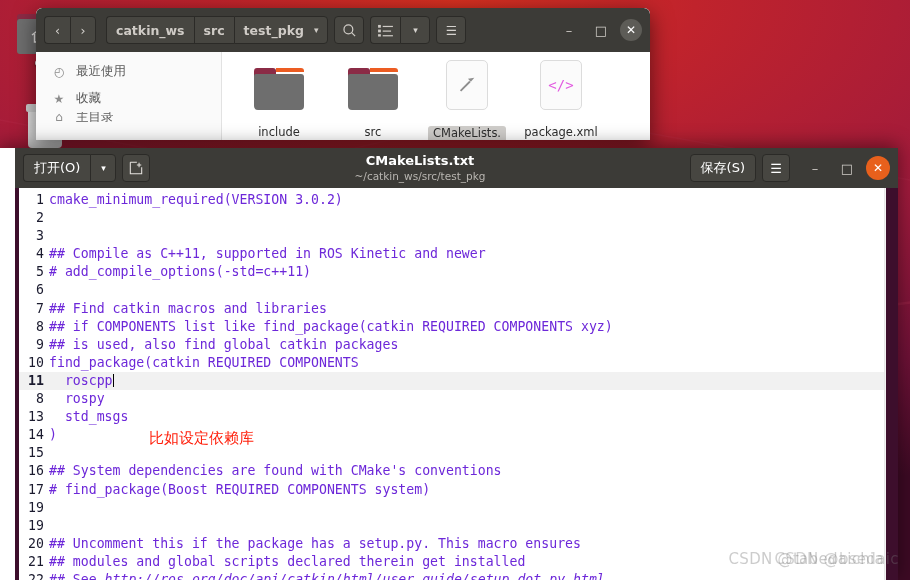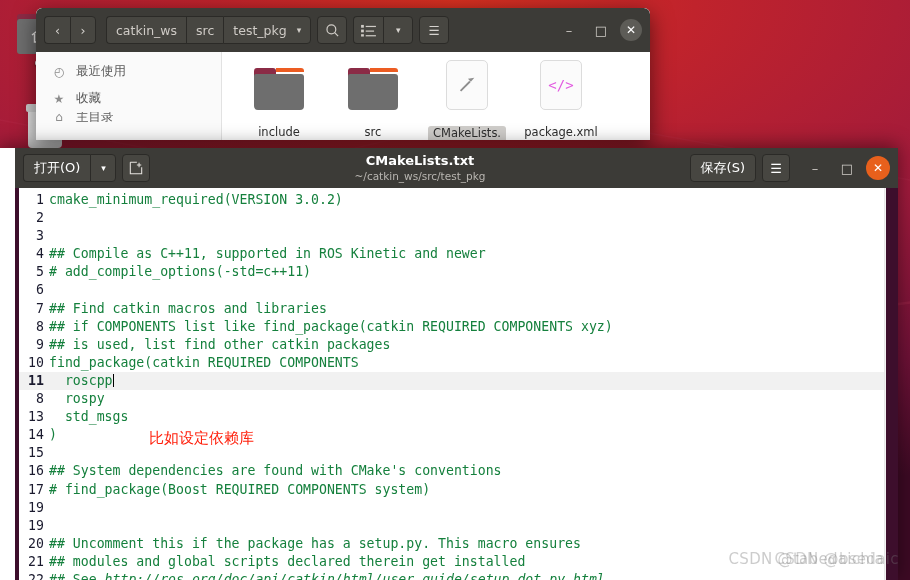--- a/index.html
+++ b/index.html
@@ -70,21 +70,21 @@
     border-radius: 6px 6px 0 0;
   }
   .fm-btn {
     background: #474641; border: 1px solid #2b2a27; color: #d6d3cf;
     height: 28px; display: flex; align-items: center; justify-content: center;
     font-size: 12.5px; border-radius: 4px; padding: 0 9px;
   }
   .navgroup { display: flex; }
   .navgroup .fm-btn:first-child { border-radius: 4px 0 0 4px; border-right: none; width: 26px; padding: 0; }
   .navgroup .fm-btn:last-child { border-radius: 0 4px 4px 0; width: 26px; padding: 0; }
-  .crumbs { display: flex; margin-left: 4px; }
+  .crumbs { display: flex; margin-left: 4px; font-weight: bold; }
   .crumbs .fm-btn { border-radius: 0; border-right: none; color: #cfcbc6; }
   .crumbs .fm-btn:first-child { border-radius: 4px 0 0 4px; }
   .crumbs .fm-btn:last-child { border-radius: 0 4px 4px 0; border-right: 1px solid #2b2a27; }
   .fm-spacer { flex: 1; }
   .icon-sq { width: 30px; padding: 0 !important; }
   .wbtn {
     width: 26px; height: 26px; display: flex; align-items: center; justify-content: center;
     color: #cfcbc6; font-size: 13px;
   }
   .wbtn.close {
@@ -160,21 +160,21 @@
     font-family: "DejaVu Sans Mono", "Liberation Mono", monospace;
     font-size: 13.2px; line-height: 18.1px; padding-top: 3px;
   }
   .cl { display: flex; white-space: pre; height: 18.1px; }
   .cl.cur { background: #f1f1f1; }
   .ln {
     width: 30px; text-align: right; color: #1a1a2e; padding-right: 5px;
     flex: none; user-select: none;
   }
   .cl.cur .ln { font-weight: bold; }
-  .ct { color: #15803d; }
+  .ct { color: #6d28d9; }
   .ct .url { font-style: italic; }
   .caret {
     display: inline-block; width: 1px; height: 13px; background: #000;
     vertical-align: -2px;
   }
   .anno {
     position: absolute; color: #ff1e0a; font-family: "DejaVu Sans", sans-serif;
     font-size: 15px; white-space: nowrap;
   }
   #ge-scrollbar {
@@ -369,21 +369,21 @@
     <div id="ge-left-strip"></div>
     <div id="code">
         <div class="cl"><span class="ln">1</span><span class="ct">cmake_minimum_required(VERSION 3.0.2)</span></div>
         <div class="cl"><span class="ln">2</span></div>
         <div class="cl"><span class="ln">3</span><span class="ct"></span></div>
         <div class="cl"><span class="ln">4</span><span class="ct">## Compile as C++11, supported in ROS Kinetic and newer</span></div>
         <div class="cl"><span class="ln">5</span><span class="ct"># add_compile_options(-std=c++11)</span></div>
         <div class="cl"><span class="ln">6</span><span class="ct"></span></div>
         <div class="cl"><span class="ln">7</span><span class="ct">## Find catkin macros and libraries</span></div>
         <div class="cl"><span class="ln">8</span><span class="ct">## if COMPONENTS list like find_package(catkin REQUIRED COMPONENTS xyz)</span></div>
-        <div class="cl"><span class="ln">9</span><span class="ct">## is used, list find other catkin packages</span></div>
+        <div class="cl"><span class="ln">9</span><span class="ct">## is used, also find global catkin packages</span></div>
         <div class="cl"><span class="ln">10</span><span class="ct">find_package(catkin REQUIRED COMPONENTS</span></div>
         <div class="cl cur"><span class="ln">11</span><span class="ct">  roscpp<span class="caret"></span></span></div>
         <div class="cl"><span class="ln">8</span><span class="ct">  rospy</span></div>
         <div class="cl"><span class="ln">13</span><span class="ct">  std_msgs</span></div>
         <div class="cl"><span class="ln">14</span><span class="ct">)</span></div>
         <div class="cl"><span class="ln">15</span><span class="ct"></span></div>
         <div class="cl"><span class="ln">16</span><span class="ct">## System dependencies are found with CMake's conventions</span></div>
         <div class="cl"><span class="ln">17</span><span class="ct"># find_package(Boost REQUIRED COMPONENTS system)</span></div>
         <div class="cl"><span class="ln">19</span><span class="ct"></span></div>
         <div class="cl"><span class="ln">19</span><span class="ct"></span></div>

